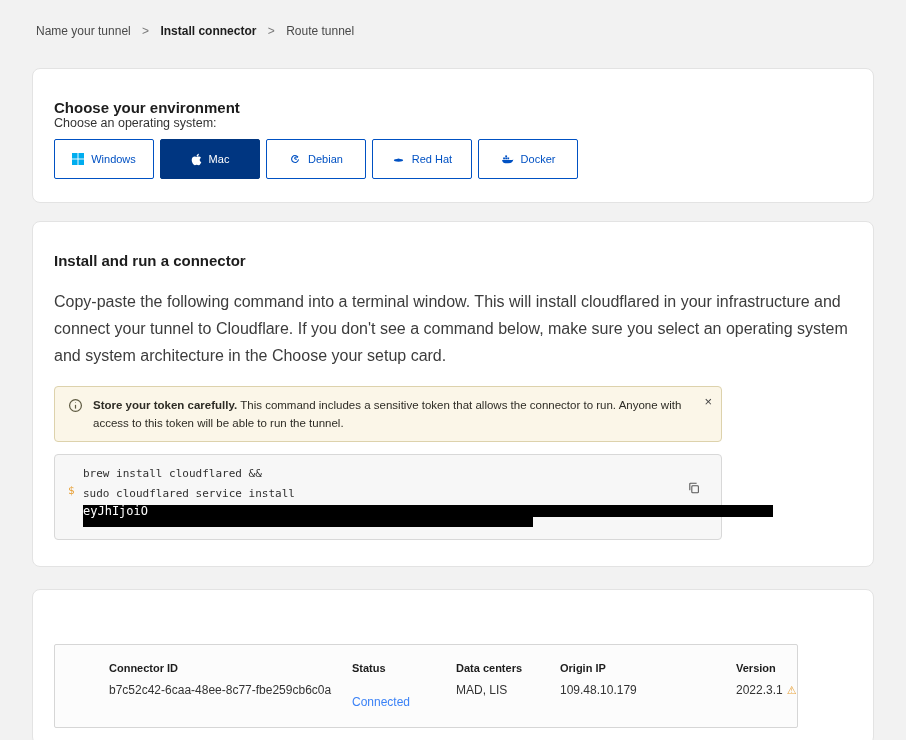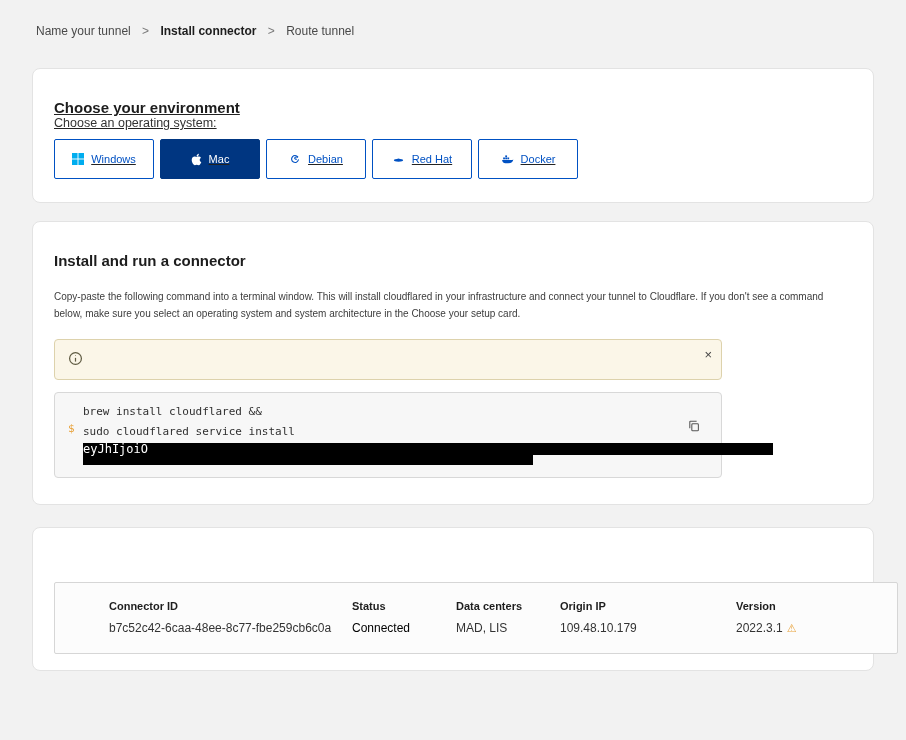--- a/index.html
+++ b/index.html
@@ -21,35 +21,35 @@
   .card {
     background: #ffffff;
     border: 1px solid #e3e3e3;
     border-radius: 8px;
     margin: 0 32px;
     padding: 30px 21px 24px 21px;
   }
   .card + .card { margin-top: 0; }
   .card h2 { font-size: 15px; font-weight: bold; color: #1d1d1d; }
 
-  .card.env { margin-top: 30px; padding-bottom: 23px; text-decoration: underline; }
+  .card.env { margin-top: 30px; padding-bottom: 23px; }
   .os-label { font-size: 12.5px; color: #333; }
   .os-buttons { margin-top: 9px; display: flex; gap: 6px; }
   .os-btn {
     width: 100px; height: 40px;
     display: inline-flex; align-items: center; justify-content: center; gap: 7px;
     background: #fff; border: 1px solid #0051c3; border-radius: 2px;
     color: #0051c3; font-size: 11px; font-family: "Liberation Sans", sans-serif;
     cursor: pointer;
   }
   .os-btn.selected { background: #003681; border-color: #003681; color: #ffffff; }
   .os-btn svg { display: block; }
 
   .card.install { margin-top: 18px; padding-bottom: 26px; }
-  .desc { margin-top: 20px; font-size: 10px; line-height: 1.68; color: #3c3c3c; max-width: 800px; }
+  .desc { margin-top: 20px; font-size: 16px; line-height: 1.68; color: #3c3c3c; max-width: 800px; }
 
   .warning {
     margin-top: 16px; width: 668px;
     background: #fbf6e8; border: 1px solid #ddd2ac; border-radius: 4px;
     display: flex; gap: 10px; align-items: flex-start;
     padding: 9px 34px 9px 13px; position: relative;
   }
   .warn-icon { flex: 0 0 auto; margin-top: 2px; }
   .warn-text { font-size: 11.5px; line-height: 1.6; color: #2e2c25; }
   .warn-text strong { font-weight: bold; }
@@ -77,31 +77,31 @@
     color: #fff; font-size: 12px; line-height: 12px;
   }
   .token-bar-2 { width: 450px; height: 10px; margin-top: 0; }
   .copy-btn {
     position: absolute; right: 18px; top: 24px;
     background: none; border: none; cursor: pointer; padding: 2px;
   }
 
   .card.connectors { margin-top: 22px; padding-bottom: 16px; }
   .conn-table {
-    margin-top: 24px; width: 844px;
+    margin-top: 24px; width: 744px;
     background: #fcfcfc; border: 1px solid #d6d6d6; border-radius: 2px;
     padding: 17px 0 18px 54px;
   }
   .t-row {
     display: grid;
     grid-template-columns: 243px 104px 104px 176px 1fr;
   }
   .t-head { font-size: 11px; font-weight: bold; color: #1d1d1d; }
   .t-body { margin-top: 9px; font-size: 12px; color: #333; }
-  .status-connected { color: #000000; }
+  .status-connected { color: #3b82f6; margin-top: 12px; }
   .version-warning { color: #e8a33d; font-size: 11px; margin-left: 4px; }
 </style>
 </head>
 <body>
 
 <div class="page">
 
   <nav class="breadcrumb">
     <span class="crumb">Name your tunnel</span>
     <span class="sep">&gt;</span>
@@ -179,20 +179,23 @@
     <p class="desc">Copy-paste the following command into a terminal window. This will install cloudflared in your infrastructure and connect your tunnel to Cloudflare. If you don't see a command below, make sure you select an operating system and system architecture in the Choose your setup card.</p>
 
     <div class="warning">
       <span class="warn-icon">
         <svg width="15" height="15" viewBox="0 0 16 16" fill="none" stroke="#5f5b42" stroke-width="1.3">
           <circle cx="8" cy="8" r="6.3"></circle>
           <path d="M8 7.3v4"></path>
           <circle cx="8" cy="4.8" r=".5" fill="#5f5b42" stroke="none"></circle>
         </svg>
       </span>
+      <div class="warn-text">
+        <strong>Store your token carefully.</strong><span> This command includes a sensitive token that allows the connector to run. Anyone with access to this token will be able to run the tunnel.</span>
+      </div>
       <button class="warn-close">×</button>
     </div>
 
     <div class="codeblock">
       <span class="prompt">$</span>
       <div class="code-lines">
         <div class="code-line">brew install cloudflared &amp;&amp;</div>
         <div class="code-line">sudo cloudflared service install</div>
         <div class="token-bar token-bar-1"><span>eyJhIjoiO</span></div>
         <div class="token-bar token-bar-2"></div>

